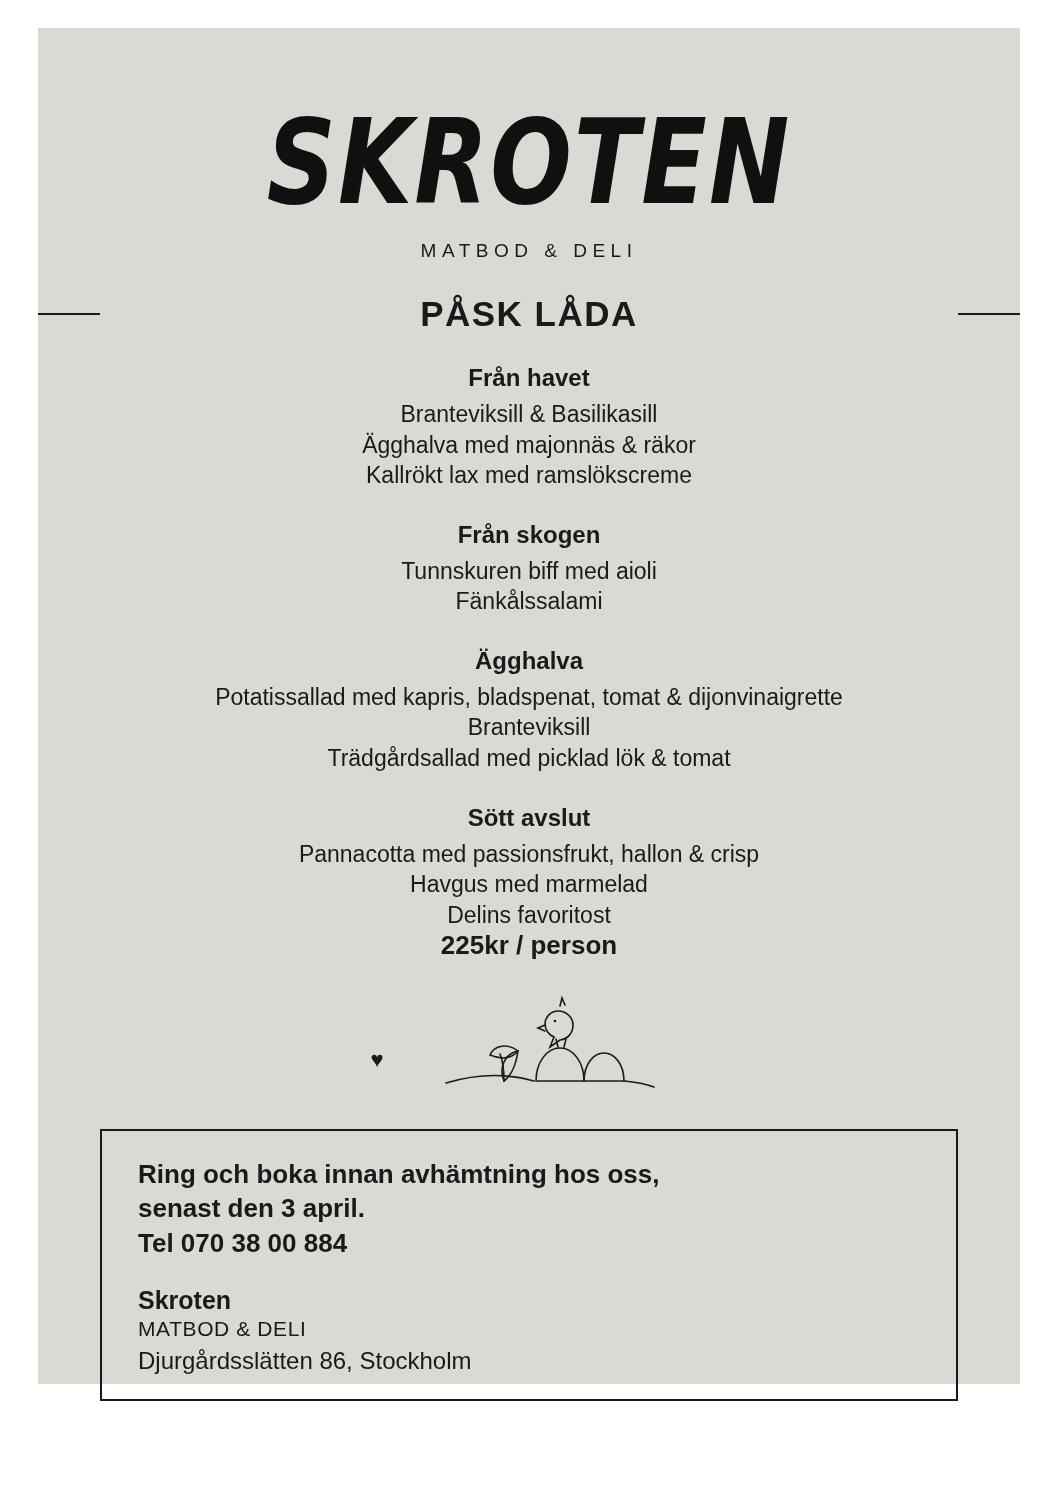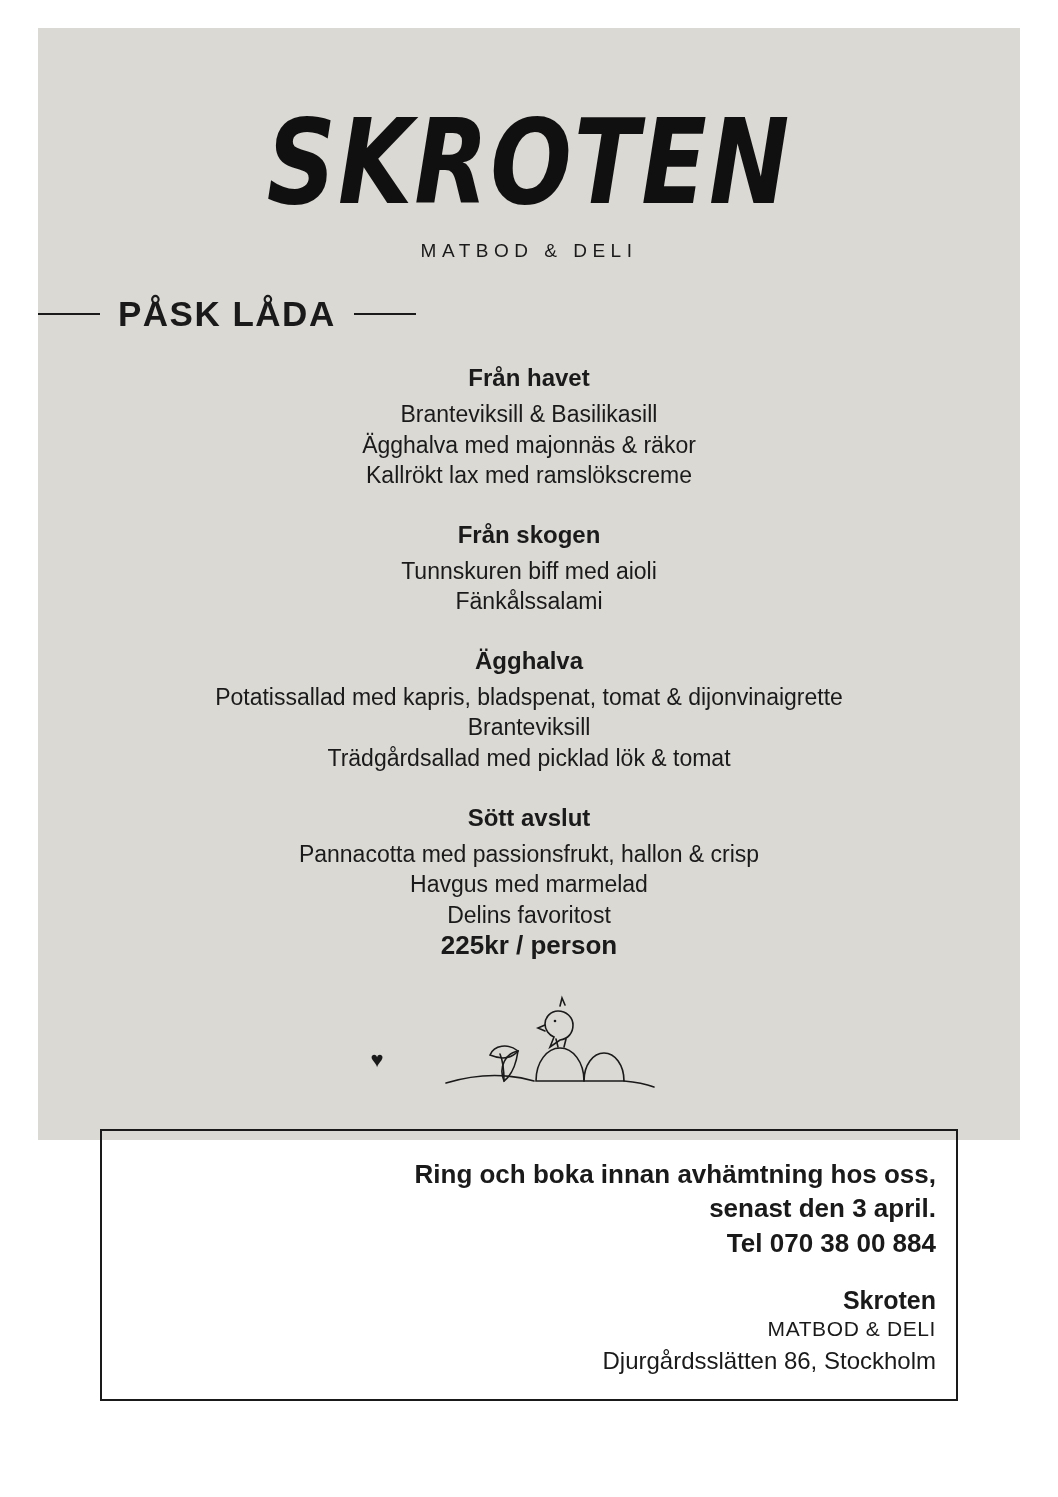--- a/index.html
+++ b/index.html
@@ -12,21 +12,21 @@
     background: #ffffff;
     font-family: "Liberation Sans", sans-serif;
     color: #1a1a1a;
     overflow: hidden;
   }
   .poster {
     position: absolute;
     left: 38px;
     top: 28px;
     width: 982px;
-    height: 1112px;
+    height: 1356px;
     background: #dbd9d4;
     box-sizing: border-box;
   }
   .logo {
     text-align: center;
     margin-top: 76px;
     font-family: "DejaVu Sans", sans-serif;
     font-weight: bold;
     font-style: italic;
     font-size: 96px;
@@ -40,21 +40,21 @@
     text-align: center;
     margin-top: 40px;
     font-size: 19px;
     letter-spacing: 5.5px;
     font-weight: 500;
     color: #1a1a1a;
   }
   .title-row {
     display: flex;
     align-items: center;
-    justify-content: flex-start;
+    justify-content: space-between;
     margin-top: 32px;
     gap: 18px;
   }
   .title-rule {
     width: 62px;
     height: 2px;
     background: #1a1a1a;
   }
   .title {
     font-size: 35px;
@@ -96,22 +96,22 @@
     color: #1a1a1a;
   }
   .infobox {
     position: absolute;
     left: 62px;
     top: 1101px;
     width: 858px;
     height: 272px;
     border: 2px solid #1a1a1a;
     box-sizing: border-box;
-    padding: 26px 20px 0 24px;
-    text-align: right;
+    padding: 26px 20px 0 36px;
+    text-align: left;
   }
   .info-line {
     font-size: 26px;
     font-weight: bold;
     line-height: 1.32;
   }
   .info-name {
     margin-top: 26px;
     font-size: 25px;
     font-weight: bold;

